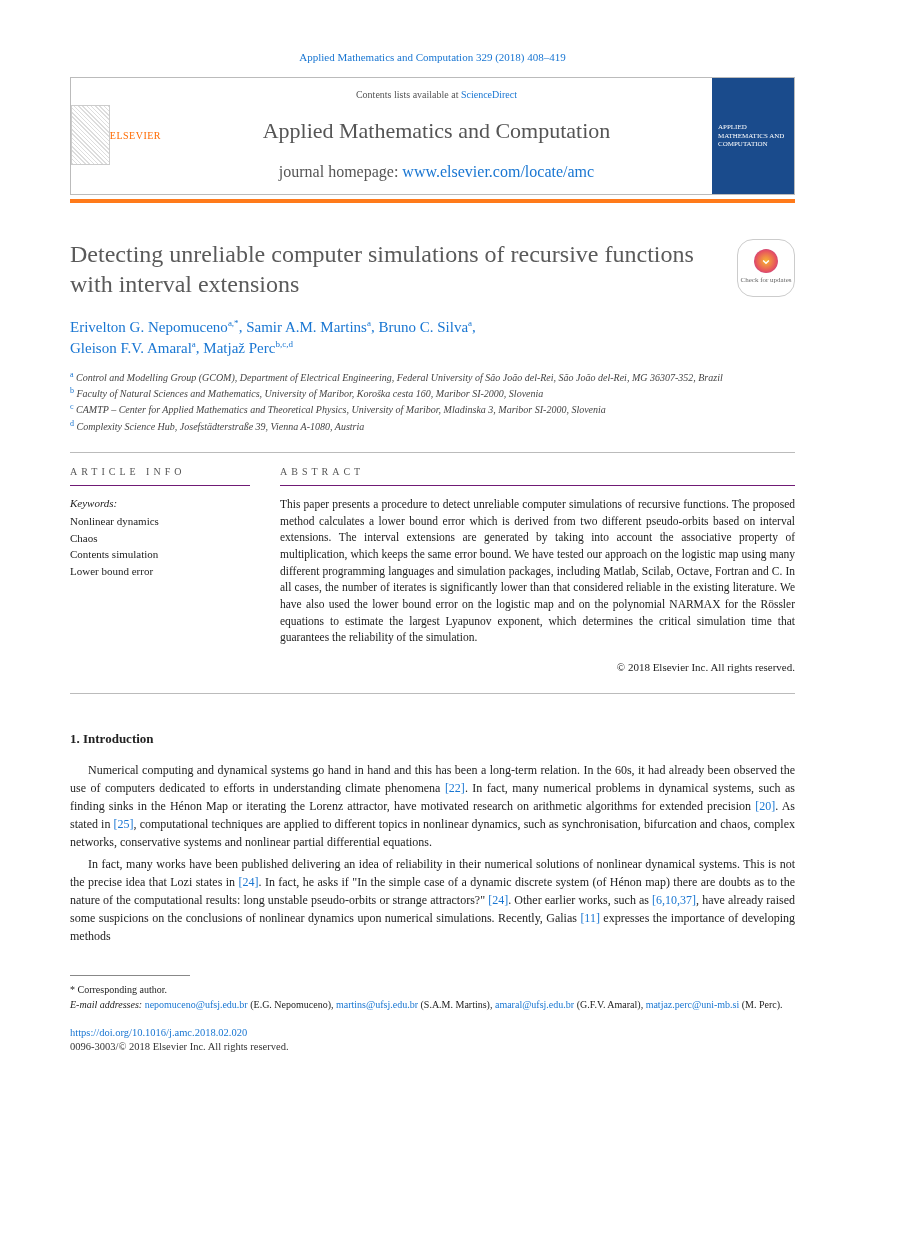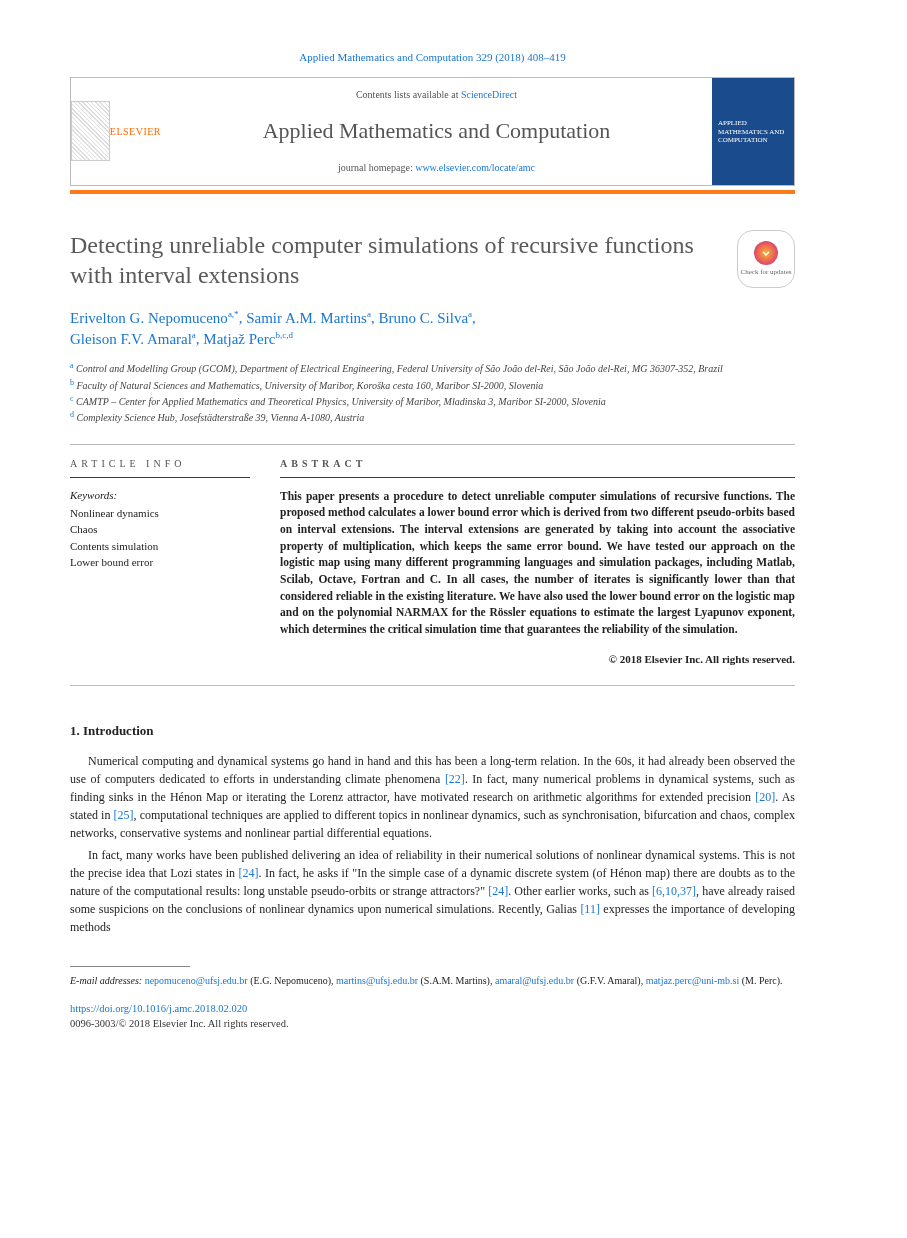--- a/index.html
+++ b/index.html
@@ -40,21 +40,21 @@
   .header-mid {
     flex: 1;
     text-align: center;
     padding: 10px 8px;
     display: flex;
     flex-direction: column;
     justify-content: flex-start;
   }
   .contents-line { font-size: 10px; color: #555; }
   .journal-name { font-size: 22px; font-weight: normal; color: #555; margin: 14px 0; font-family: Georgia, serif; }
-  .homepage-line { font-size: 10px; color: #555; }
+  .homepage-line { font-size: 16px; color: #555; }
   .header-right {
     width: 82px;
     background: #1a4b8c;
     display: flex;
     align-items: center;
     justify-content: center;
     color: #fff;
     font-size: 7px;
     text-align: left;
     padding: 6px;
@@ -94,21 +94,21 @@
   .hr { border: none; border-top: 1px solid #bbb; margin: 18px 0 12px 0; }
   .info-abstract { display: flex; gap: 30px; }
   .article-info { width: 180px; }
   .ai-head, .ab-head {
     font-size: 10px; letter-spacing: 4px; color: #555;
     text-transform: uppercase; padding-bottom: 6px;
     border-bottom: 1px solid #701a75; margin-bottom: 10px;
   }
   .keywords-label { font-style: italic; font-size: 11px; margin-bottom: 2px; }
   .keywords { font-size: 11px; line-height: 1.5; }
-  .abstract-col { flex: 1; font-weight: bold; }
+  .abstract-col { flex: 1; }
   .abstract-text { font-size: 11.5px; text-align: justify; line-height: 1.45; }
   .copyright { text-align: right; font-size: 11px; margin-top: 14px; }
   .section-head { font-weight: bold; font-size: 13px; margin: 36px 0 12px 0; }
   .body-para { font-size: 12px; text-align: justify; text-indent: 1.5em; line-height: 1.5; margin-bottom: 4px; }
   .ref { color: #1976d2; }
   .footnote-rule { border: none; border-top: 1px solid #888; width: 120px; margin: 30px 0 6px 0; }
   .footnotes { font-size: 10px; line-height: 1.5; }
   .footnotes .label { font-style: italic; }
   .doi-block { margin-top: 14px; font-size: 10.5px; }
   .doi-block .doi { color: #1976d2; }
@@ -185,20 +185,21 @@
   <p class="body-para">
     <span>Numerical computing and dynamical systems go hand in hand and this has been a long-term relation. In the 60s, it had already been observed the use of computers dedicated to efforts in understanding climate phenomena </span><a class="ref">[22]</a><span>. In fact, many numerical problems in dynamical systems, such as finding sinks in the Hénon Map or iterating the Lorenz attractor, have motivated research on arithmetic algorithms for extended precision </span><a class="ref">[20]</a><span>. As stated in </span><a class="ref">[25]</a><span>, computational techniques are applied to different topics in nonlinear dynamics, such as synchronisation, bifurcation and chaos, complex networks, conservative systems and nonlinear partial differential equations.</span>
   </p>
 
   <p class="body-para">
     <span>In fact, many works have been published delivering an idea of reliability in their numerical solutions of nonlinear dynamical systems. This is not the precise idea that Lozi states in </span><a class="ref">[24]</a><span>. In fact, he asks if "In the simple case of a dynamic discrete system (of Hénon map) there are doubts as to the nature of the computational results: long unstable pseudo-orbits or strange attractors?" </span><a class="ref">[24]</a><span>. Other earlier works, such as </span><a class="ref">[6,10,37]</a><span>, have already raised some suspicions on the conclusions of nonlinear dynamics upon numerical simulations. Recently, Galias </span><a class="ref">[11]</a><span> expresses the importance of developing methods</span>
   </p>
 
   <hr class="footnote-rule">
   <div class="footnotes">
+    <div>* Corresponding author.</div>
     <div>
       <span class="label">E-mail addresses:</span>
       <a>nepomuceno@ufsj.edu.br</a><span> (E.G. Nepomuceno), </span><a>martins@ufsj.edu.br</a><span> (S.A.M. Martins), </span><a>amaral@ufsj.edu.br</a><span> (G.F.V. Amaral), </span><a>matjaz.perc@uni-mb.si</a><span> (M. Perc).</span>
     </div>
   </div>
 
   <div class="doi-block">
     <a class="doi">https://doi.org/10.1016/j.amc.2018.02.020</a><br>
     <span class="cp">0096-3003/© 2018 Elsevier Inc. All rights reserved.</span>
   </div>

